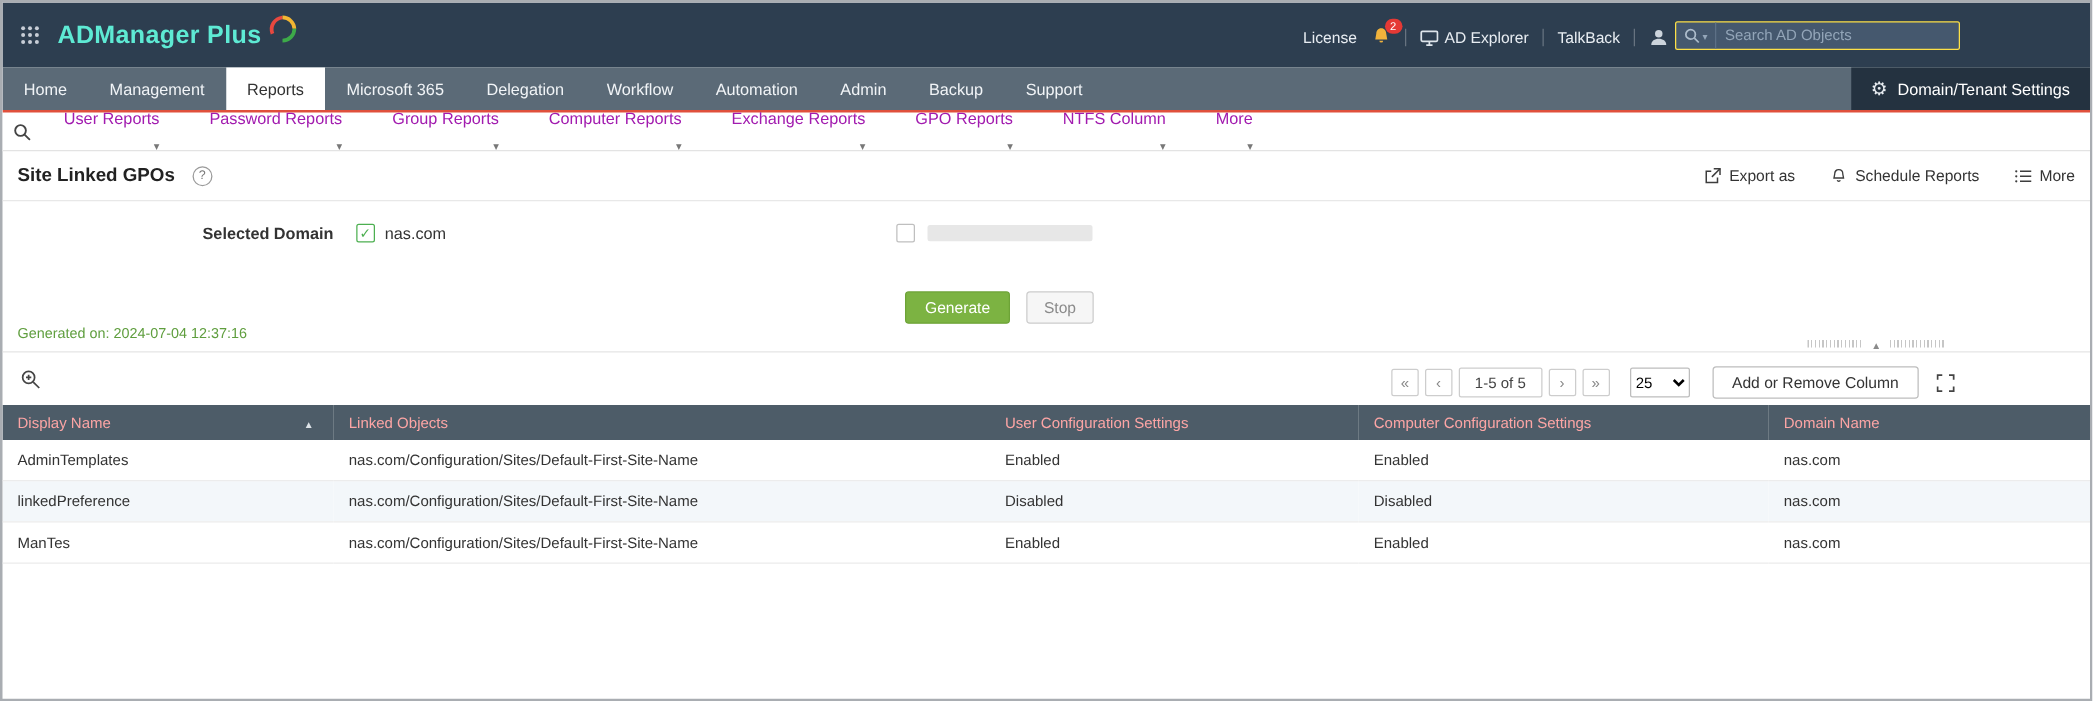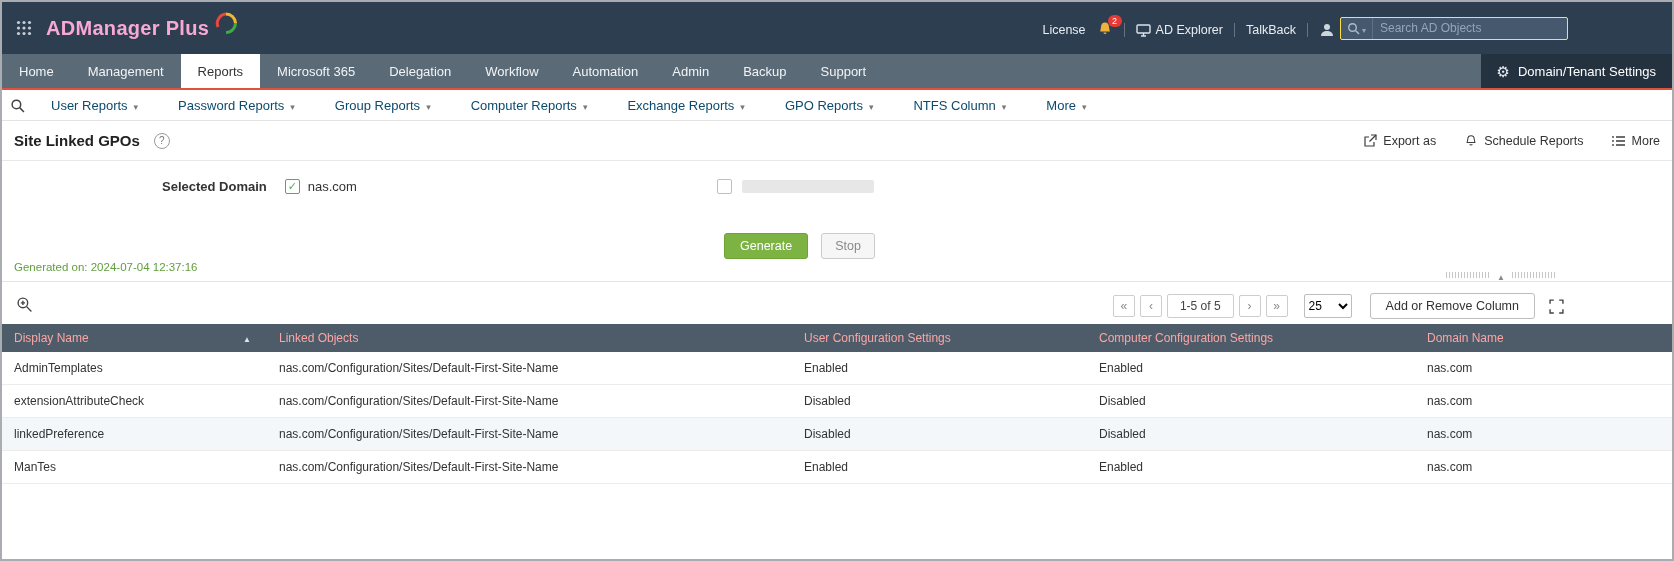--- a/index.html
+++ b/index.html
@@ -3,21 +3,21 @@
 <meta charset="utf-8">
 <style>
   * { margin:0; padding:0; box-sizing:border-box; }
   body { font-family:"Liberation Sans","DejaVu Sans",sans-serif; background:#fff; }
   .screen { width:1674px; height:561px; border:2px solid #a9adb2; background:#fff; overflow:hidden; position:relative; }
 
   
   .topbar { height:52px; background:var(--header-bg,#2d3e50); display:flex; justify-content:space-between; align-items:center; padding-left:14px; }
   .topbar-left { display:flex; align-items:center; gap:14px; }
   .apps-grid { display:flex; align-items:center; cursor:pointer; }
-  .logo { position:relative; color:#f9a8d4; font-size:20px; font-weight:bold; letter-spacing:.3px; padding-right:30px; }
+  .logo { position:relative; color:#5eead4; font-size:20px; font-weight:bold; letter-spacing:.3px; padding-right:30px; }
   .logo svg { position:absolute; right:0; top:-7px; }
   .topbar-right { display:flex; align-items:flex-end; gap:5px; padding-right:104px; }
   .topbar-row1 { display:flex; align-items:center; gap:11px; color:#e8edf2; font-size:12.5px; }
   .tb-link { cursor:pointer; display:flex; align-items:center; gap:5px; }
   .tb-sep { width:1px; height:14px; background:rgba(255,255,255,.28); }
   .bell-wrap { position:relative; cursor:pointer; }
   .badge { position:absolute; top:-6px; right:-9px; background:var(--badge-red,#e53935); color:#fff; font-size:9px; line-height:12px; min-width:14px; text-align:center; border-radius:7px; padding:0 3px; }
   .searchbox { width:228px; height:23px; background:#45586e; border:1px solid #fde047; border-radius:2px; display:flex; align-items:center; }
   .searchbox .scope { display:flex; align-items:center; gap:2px; padding:0 6px; border-right:1px solid #5d7086; height:100%; cursor:pointer; }
   .searchbox .scope .sc-caret::after { content:"▾"; color:#93a5b8; font-size:8px; }
@@ -28,21 +28,21 @@
   .mainnav { height:34px; background:var(--nav-bg,#5b6a77); display:flex; align-items:stretch; }
   .nav-tab { display:flex; align-items:center; padding:0 17px; color:#f1f4f7; font-size:13px; cursor:pointer; white-space:nowrap; }
   .nav-tab.active { background:var(--nav-active-bg,#fff); color:#333; }
   .nav-spacer { flex:1; }
   .settings-btn { background:var(--settings-btn-bg,#243240); color:#fff; display:flex; align-items:center; gap:8px; padding:0 16px; font-size:13px; cursor:pointer; white-space:nowrap; }
   .gear-glyph { font-size:15px; line-height:1; color:#e8edf2; }
 
   
   .subnav { height:33px; background:#fff; border-top:2px solid var(--accent-red,#e0503c); border-bottom:1px solid #e3e3e3; display:flex; align-items:center; padding:0 10px 0 2px; }
   .subnav-search { display:flex; align-items:center; padding:0 6px; cursor:pointer; }
-  .subnav-item { display:flex; align-items:flex-end; gap:6px; padding:0 20px; font-size:13px; color:#0c4a6e; cursor:pointer; white-space:nowrap; }
+  .subnav-item { display:flex; align-items:flex-end; gap:6px; padding:0 20px; font-size:13px; color:#a21caf; cursor:pointer; white-space:nowrap;flex-direction:column; }
   .dd-caret::after { content:"▾"; font-size:9px; color:#787878; }
 
   
   .page-header { height:40px; display:flex; align-items:center; padding:0 12px; border-bottom:1px solid #e8e8e8; }
   .page-title { font-size:15px; font-weight:bold; color:#222; }
   .help-icon { width:16px; height:16px; border:1px solid #9a9a9a; border-radius:50%; margin-left:14px; display:flex; align-items:center; justify-content:center; cursor:pointer; }
   .help-icon::after { content:"?"; font-size:10px; color:#777; }
   .page-actions { margin-left:auto; display:flex; align-items:flex-start; gap:28px; }
   .action { display:flex; align-items:center; gap:6px; font-size:12.5px; color:#333; cursor:pointer; white-space:nowrap; }
 
@@ -314,27 +314,20 @@
       </tr>
     </thead>
     <tbody>
       <tr>
         <td>AdminTemplates</td>
         <td>nas.com/Configuration/Sites/Default-First-Site-Name</td>
         <td>Enabled</td>
         <td>Enabled</td>
         <td>nas.com</td>
       </tr>
-      <tr>
-        <td>extensionAttributeCheck</td>
-        <td>nas.com/Configuration/Sites/Default-First-Site-Name</td>
-        <td>Disabled</td>
-        <td>Disabled</td>
-        <td>nas.com</td>
-      </tr>
       <tr class="alt">
         <td>linkedPreference</td>
         <td>nas.com/Configuration/Sites/Default-First-Site-Name</td>
         <td>Disabled</td>
         <td>Disabled</td>
         <td>nas.com</td>
       </tr>
       <tr>
         <td>ManTes</td>
         <td>nas.com/Configuration/Sites/Default-First-Site-Name</td>

